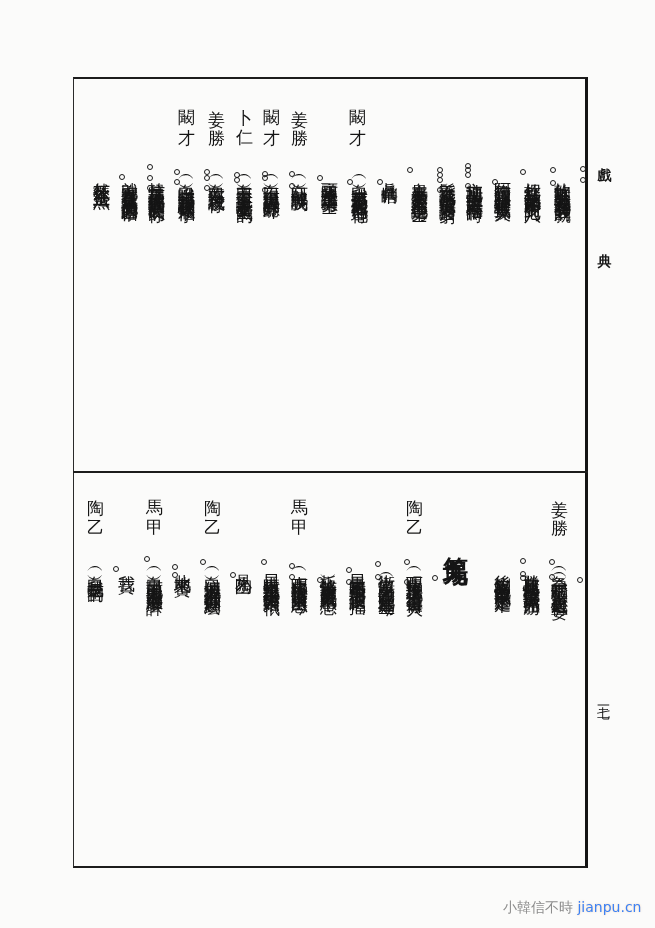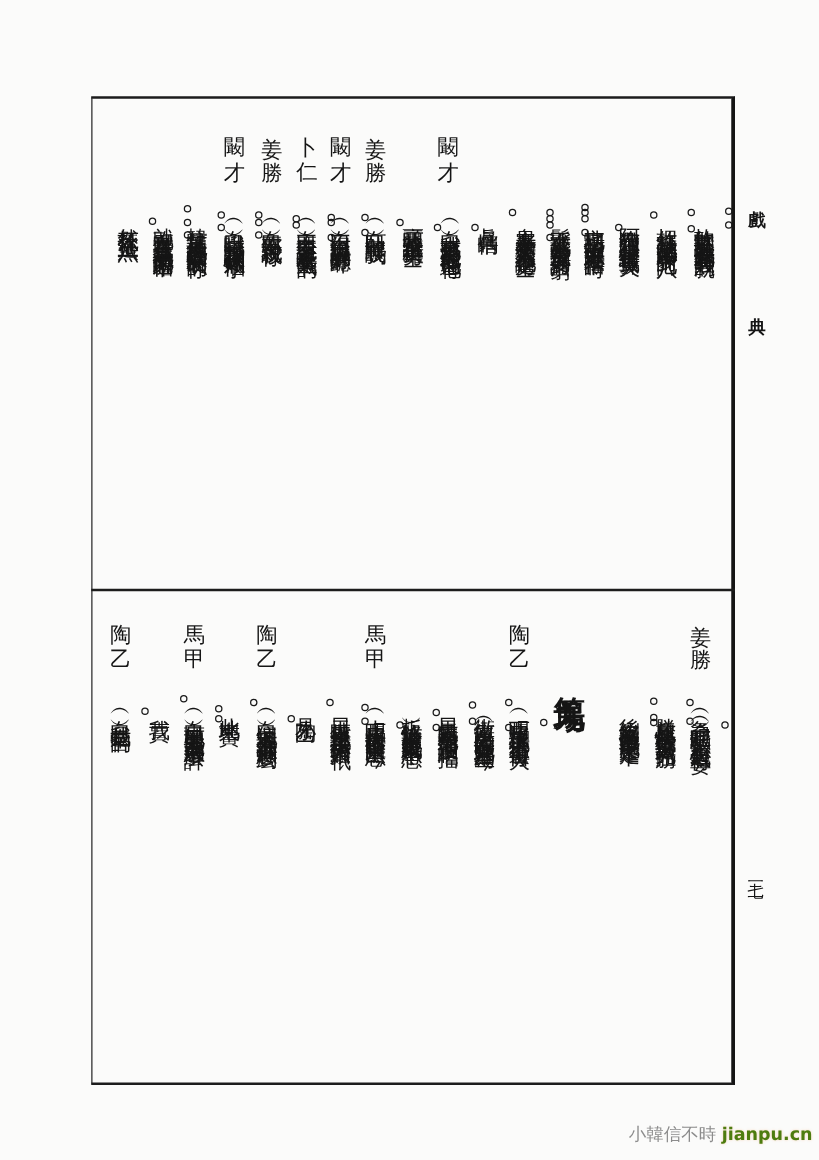--- a/index.html
+++ b/index.html
@@ -42,21 +42,21 @@
   }
   .page-num {
     position: absolute; left: 596px; top: 696px; width: 15px;
     writing-mode: vertical-rl; font-size: 13px; line-height: 15px; letter-spacing: 2px;
   }
   .wm {
     position: absolute; left: 503px; top: 899px; white-space: nowrap;
     font-family: "DejaVu Sans", "Liberation Sans", sans-serif; font-size: 14px;
   }
   .wm-site { color: #8c8c8c; }
-  .wm-domain { color: #4d7c0f; text-shadow: 0 0 2px rgba(232,132,42,0.35); font-weight: bold; }
+  .wm-domain { color: #3b82f6; text-shadow: 0 0 2px rgba(232,132,42,0.35); }
 </style>
 </head>
 <body>
 
 <div class="frame"></div>
 <div class="divider"></div>
 
 <div class="running-head">戲典</div>
 <div class="page-num">七一二</div>
 

